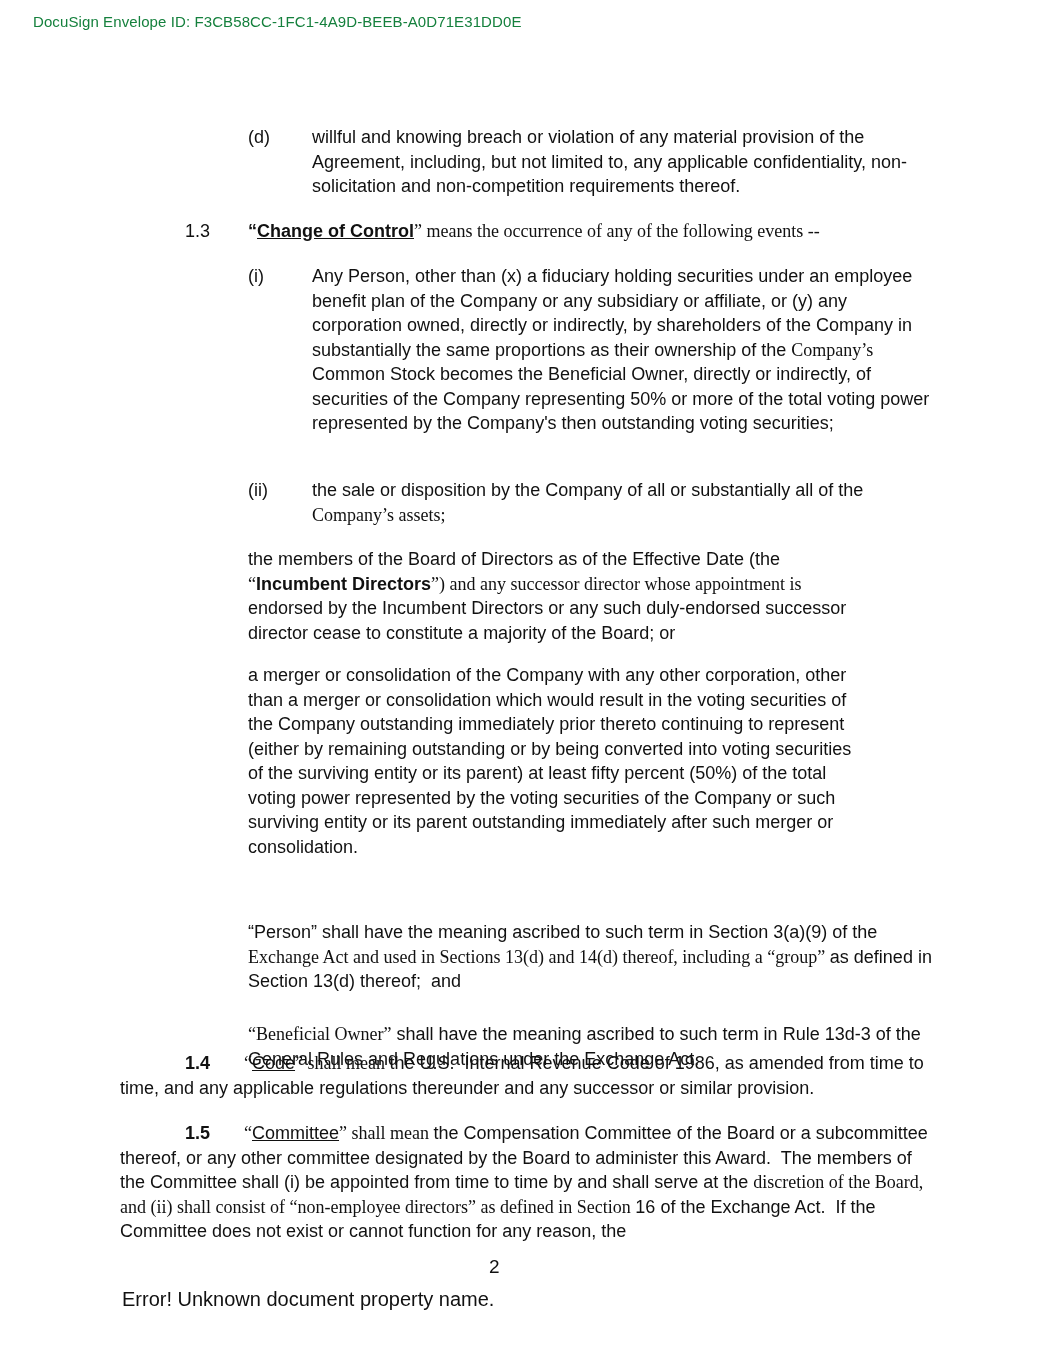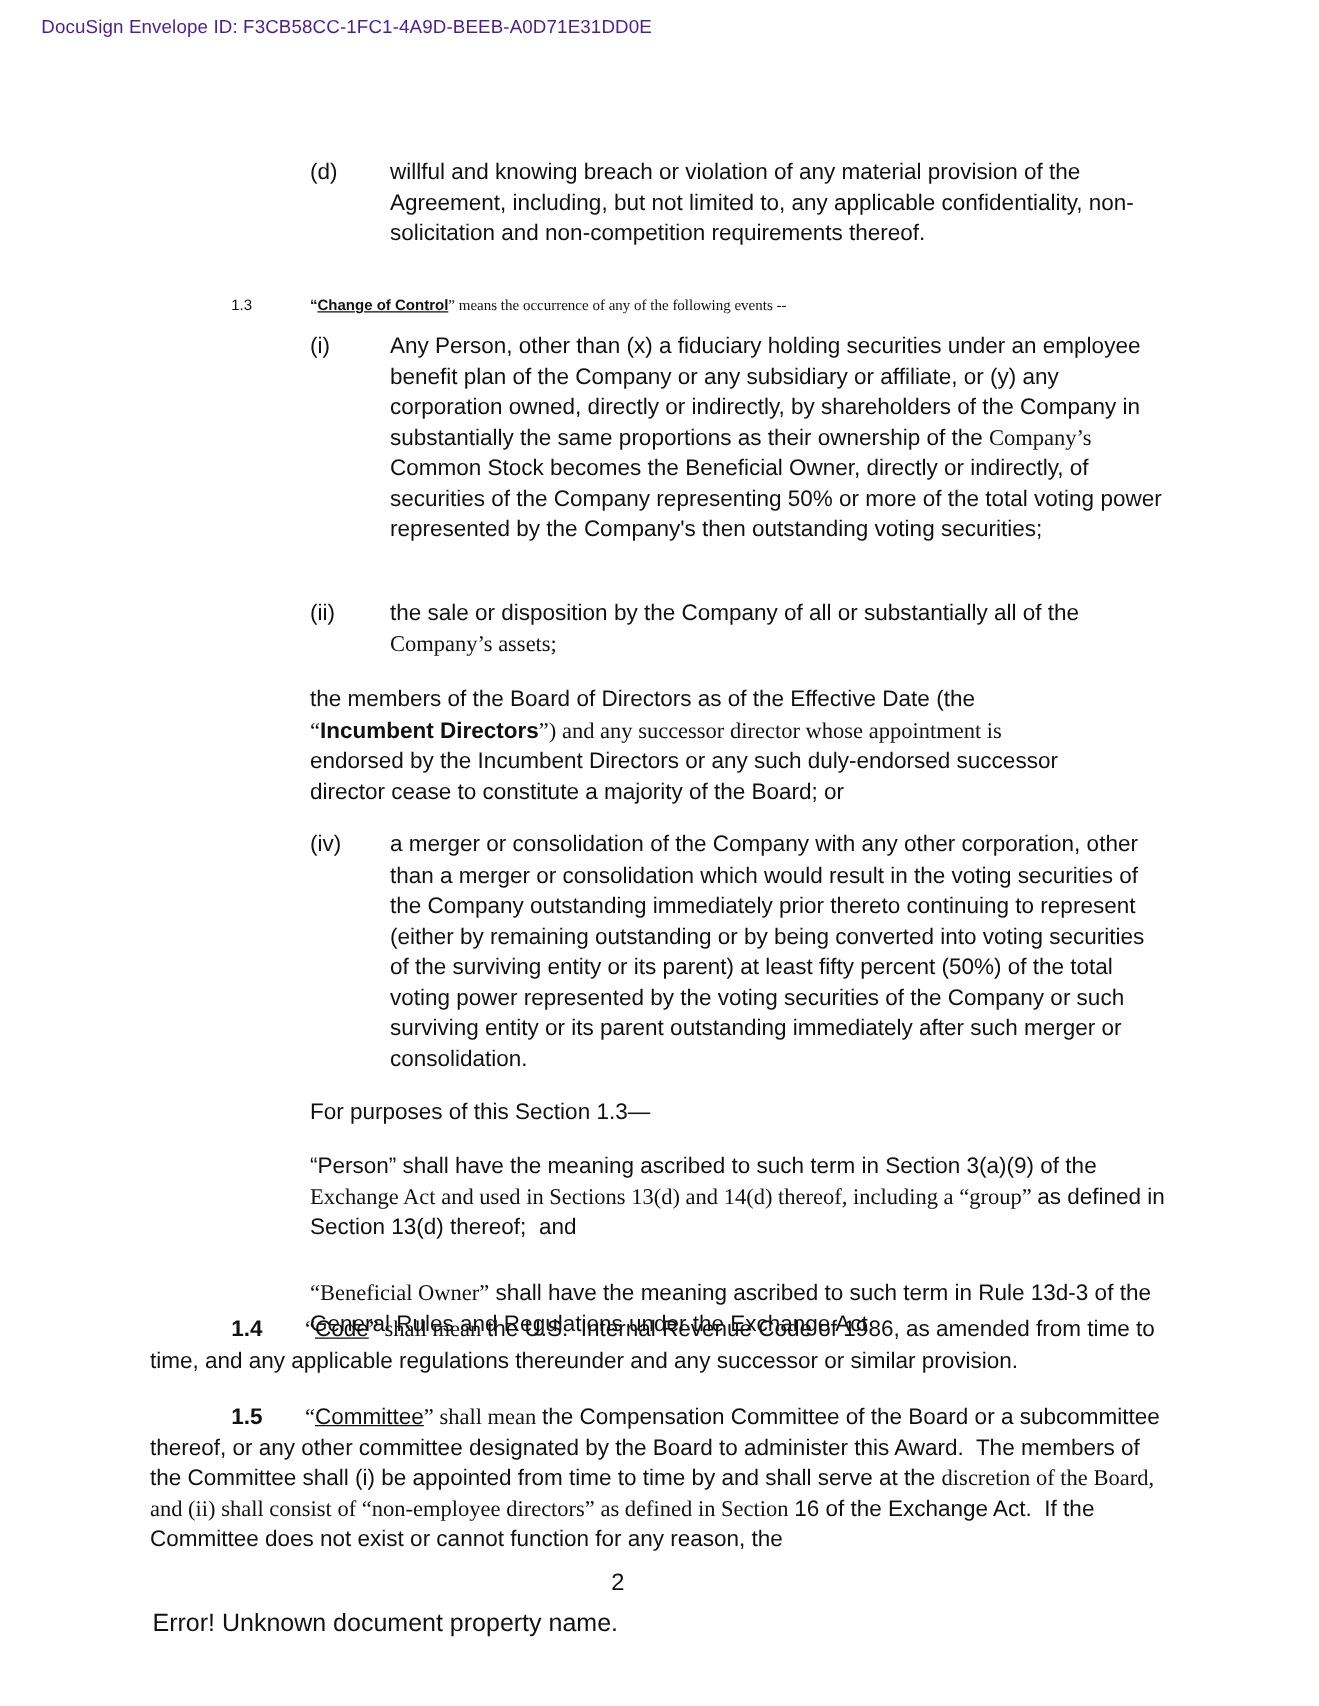--- a/index.html
+++ b/index.html
@@ -7,42 +7,42 @@
   .page {
     position:relative;
     width:1055px; height:1365px;
     background:#ffffff;
     color:#111111;
     font-family:"Liberation Sans", sans-serif;
     overflow:hidden;
   }
   .docusign {
     position:absolute; left:33px; top:13px;
-    font-size:15px; color:#4c1d95;
+    font-size:15px; color:#15803d;
     letter-spacing:0.1px;
   }
   .clause {
     position:absolute; left:248px;
     display:flex;
     font-size:18px; line-height:24.5px;
   }
   .clabel { width:64px; flex:none; }
   .ctext  { width:622px; }
   .para {
     position:absolute; left:248px; width:692px;
     font-size:18px; line-height:24.5px;
   }
   .secpara {
     position:absolute; left:120px; width:818px;
     text-indent:65px;
     font-size:18px; line-height:24.5px;
   }
   .sechead {
     position:absolute; left:185px; width:760px;
-    font-size:12px; line-height:25px;margin-top:13px;
+    font-size:18px; line-height:25px;
   }
   .num { display:inline-block; width:63px; text-indent:0; }
   .num-sm { display:inline-block; width:59px; text-indent:0;font-weight:bold; }
   .serif { font-family:"Liberation Serif", serif; }
   .bold { font-weight:700; }
   .underline { text-decoration:underline; }
   .pagenum {
     position:absolute; left:489px; top:1256px;
     font-size:19px;
   }
@@ -75,27 +75,23 @@
   <div class="clause" style="top:478px">
     <span class="clabel">(ii)</span>
     <div class="ctext"><span>the sale or disposition by the Company of all or substantially all of the </span><span class="serif">Company’s assets;</span></div>
   </div>
 
   <div class="clause" style="top:547px">
     <div class="ctext"><span>the members of the Board of Directors as of the Effective Date (the </span><span class="serif">“</span><span class="bold">Incumbent Directors</span><span class="serif">”) and any successor director whose appointment is </span><span>endorsed by the Incumbent Directors or any such duly-endorsed successor director cease to constitute a majority of the Board; or</span></div>
   </div>
 
   <div class="clause" style="top:663px">
-    <span class="clabel">(iv)</span>
     <div class="ctext"><span>a merger or consolidation of the Company with any other corporation, other than a merger or consolidation which would result in the voting securities of the Company outstanding immediately prior thereto continuing to represent (either by remaining outstanding or by being converted into voting securities of the surviving entity or its parent) at least fifty percent (50%) of the total voting power represented by the voting securities of the Company or such surviving entity or its parent outstanding immediately after such merger or consolidation.</span></div>
   </div>
 
-  <div class="para" style="top:877px">
-    <span>For purposes of this Section 1.3—</span>
-  </div>
 
   <div class="para" style="top:920px">
     <span>“Person” shall have the meaning ascribed to such term in Section 3(a)(9) of the </span><span class="serif">Exchange Act and used in Sections 13(d) and 14(d) thereof, including a “group” </span><span>as defined in Section 13(d) thereof;&nbsp; and</span>
   </div>
 
   <div class="para" style="top:1022px">
     <span class="serif">“Beneficial Owner”</span><span> shall have the meaning ascribed to such term in Rule 13d-3 of the General Rules and Regulations under the Exchange Act.</span>
   </div>
 
   <div class="secpara" style="top:1051px">

